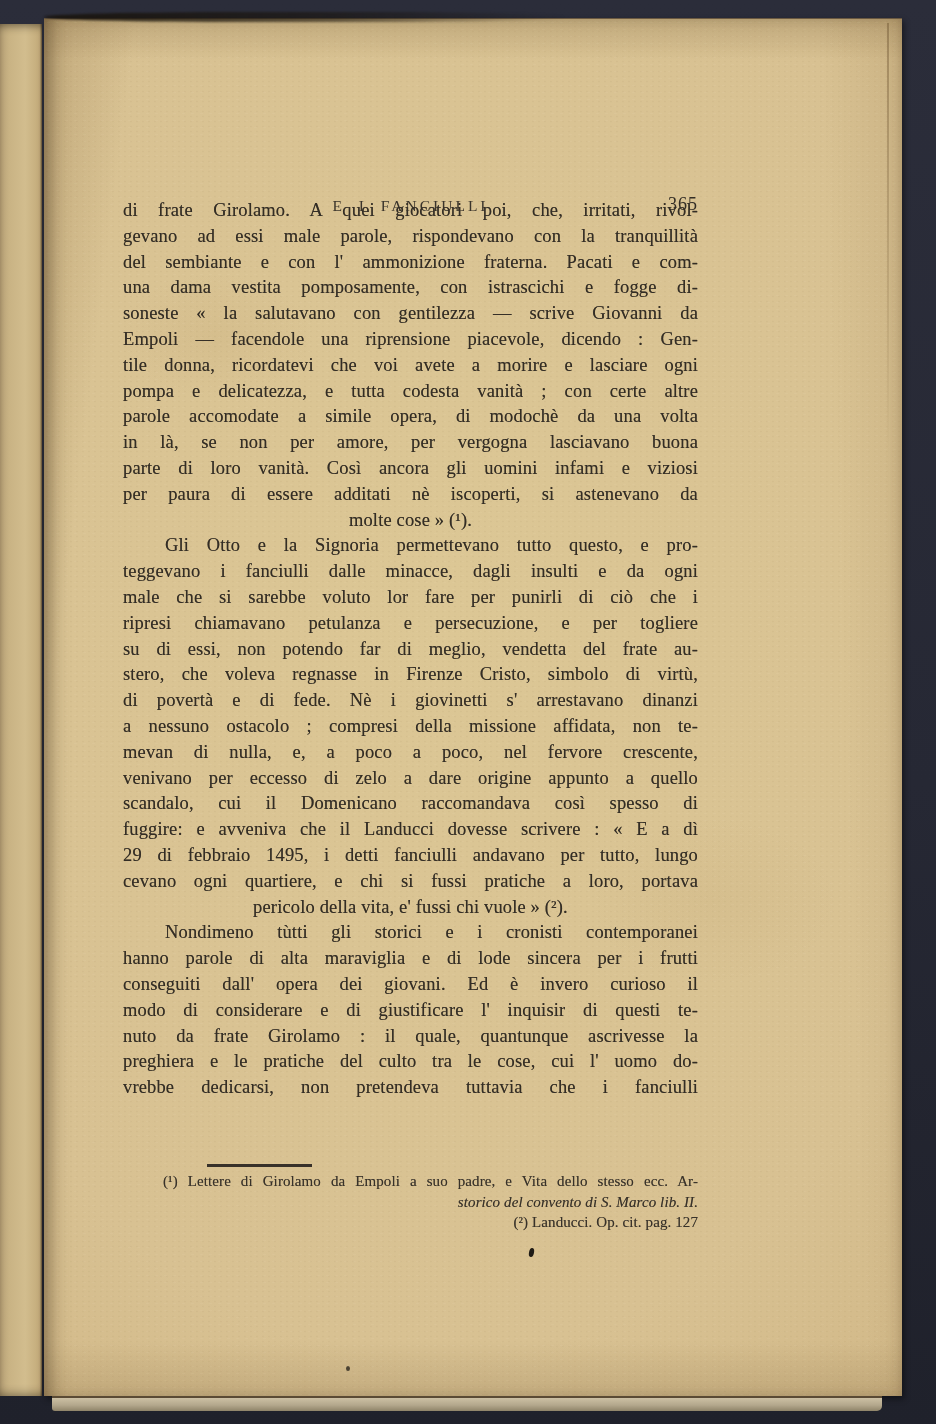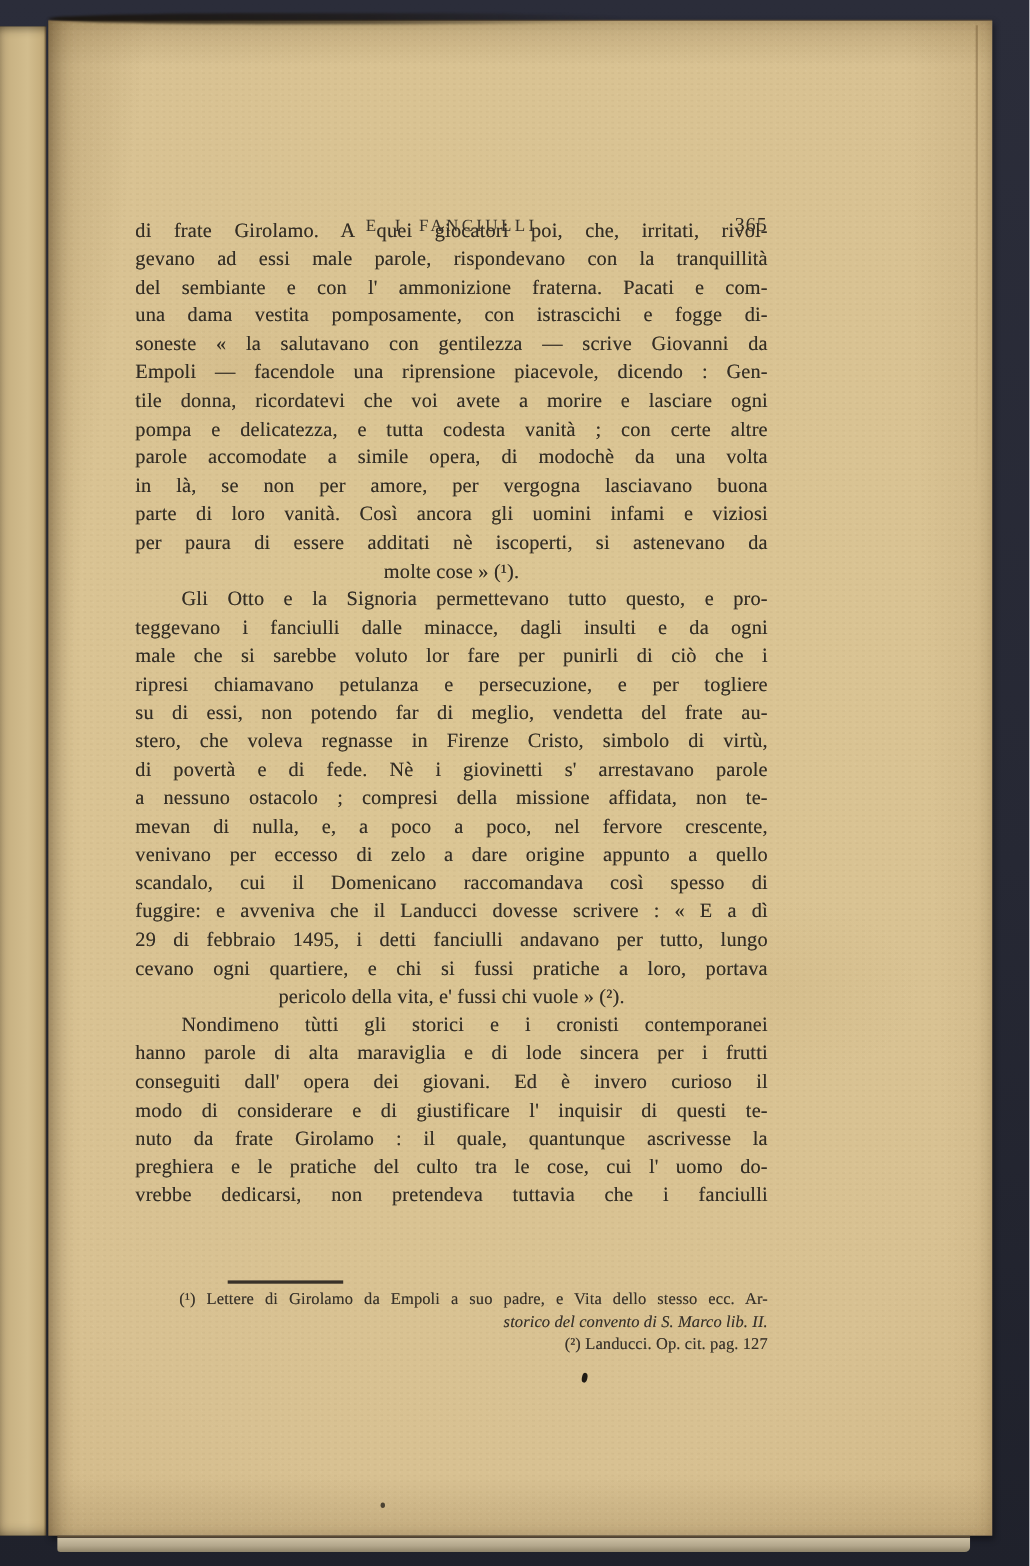--- a/index.html
+++ b/index.html
@@ -99,21 +99,21 @@
             <div class="line j">per paura di essere additati nè iscoperti, si astenevano da</div>
             <div class="line">molte cose » (¹).</div>
           </div>
           <div>
             <div class="line j indent">Gli Otto e la Signoria permettevano tutto questo, e pro-</div>
             <div class="line j">teggevano i fanciulli dalle minacce, dagli insulti e da ogni</div>
             <div class="line j">male che si sarebbe voluto lor fare per punirli di ciò che i</div>
             <div class="line j">ripresi chiamavano petulanza e persecuzione, e per togliere</div>
             <div class="line j">su di essi, non potendo far di meglio, vendetta del frate au-</div>
             <div class="line j">stero, che voleva regnasse in Firenze Cristo, simbolo di virtù,</div>
-            <div class="line j">di povertà e di fede. Nè i giovinetti s' arrestavano parole</div>
+            <div class="line j">di povertà e di fede. Nè i giovinetti s' arrestavano dinanzi</div>
             <div class="line j">a nessuno ostacolo ; compresi della missione affidata, non te-</div>
             <div class="line j">mevan di nulla, e, a poco a poco, nel fervore crescente,</div>
             <div class="line j">venivano per eccesso di zelo a dare origine appunto a quello</div>
             <div class="line j">scandalo, cui il Domenicano raccomandava così spesso di</div>
             <div class="line j">fuggire: e avveniva che il Landucci dovesse scrivere : « E a dì</div>
             <div class="line j">29 di febbraio 1495, i detti fanciulli andavano per tutto, lungo</div>
             <div class="line j">cevano ogni quartiere, e chi si fussi pratiche a loro, portava</div>
             <div class="line">pericolo della vita, e' fussi chi vuole » (²).</div>
           </div>
           <div>

